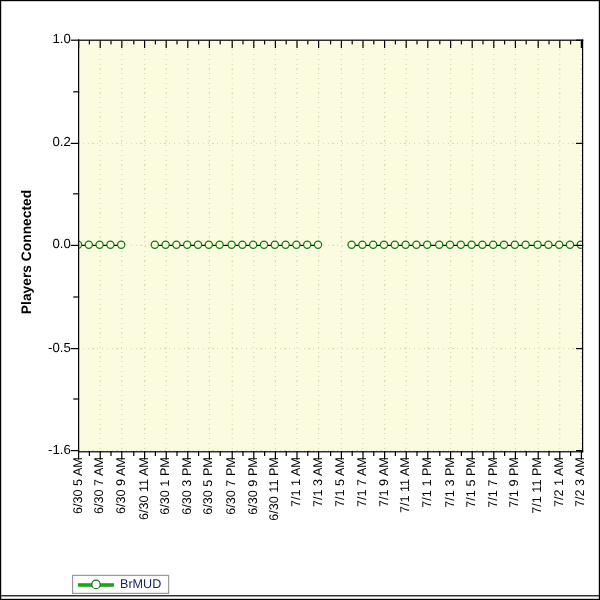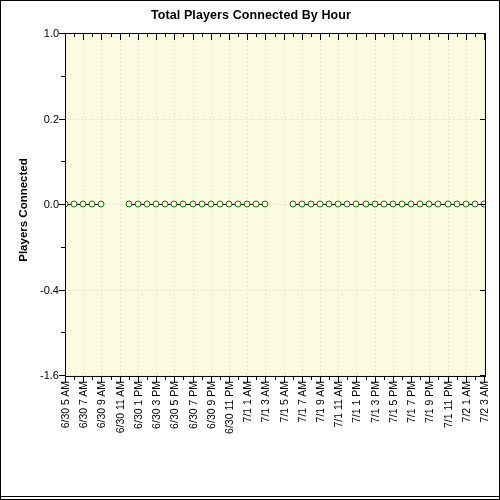--- a/index.html
+++ b/index.html
@@ -186,21 +186,20 @@
     width: 500px;
     height: 1px;
     background: #000000;
   }
 </style>
 </head>
 <body>
 
 <div id="chart-root">
 
-  <div id="chart-title">Total Players Connected By Hour</div>
 
   <div id="plot-area">
     <div id="grid-v">
         <div style="position: absolute; top: 0px; height: 100%; width: 1px; left: 0px; background: repeating-linear-gradient(rgb(216, 216, 184) 0px, rgb(216, 216, 184) 1px, transparent 1px, transparent 4px);"></div>
         <div style="position: absolute; top: 0px; height: 100%; width: 1px; left: 18.22px; background: repeating-linear-gradient(rgb(216, 216, 184) 0px, rgb(216, 216, 184) 1px, transparent 1px, transparent 4px);"></div>
         <div style="position: absolute; top: 0px; height: 100%; width: 1px; left: 36.43px; background: repeating-linear-gradient(rgb(216, 216, 184) 0px, rgb(216, 216, 184) 1px, transparent 1px, transparent 4px);"></div>
         <div style="position: absolute; top: 0px; height: 100%; width: 1px; left: 54.65px; background: repeating-linear-gradient(rgb(216, 216, 184) 0px, rgb(216, 216, 184) 1px, transparent 1px, transparent 4px);"></div>
         <div style="position: absolute; top: 0px; height: 100%; width: 1px; left: 72.87px; background: repeating-linear-gradient(rgb(216, 216, 184) 0px, rgb(216, 216, 184) 1px, transparent 1px, transparent 4px);"></div>
         <div style="position: absolute; top: 0px; height: 100%; width: 1px; left: 91.09px; background: repeating-linear-gradient(rgb(216, 216, 184) 0px, rgb(216, 216, 184) 1px, transparent 1px, transparent 4px);"></div>
         <div style="position: absolute; top: 0px; height: 100%; width: 1px; left: 109.3px; background: repeating-linear-gradient(rgb(216, 216, 184) 0px, rgb(216, 216, 184) 1px, transparent 1px, transparent 4px);"></div>
@@ -297,21 +296,21 @@
       <div class="tick ytick-right" style="top: 374px;"></div>
       <div class="tick" style="left: 60px; width: 5px; height: 1px; top: 74.75px;"></div>
       <div class="tick" style="left: 60px; width: 5px; height: 1px; top: 160.25px;"></div>
       <div class="tick" style="left: 60px; width: 5px; height: 1px; top: 245.75px;"></div>
       <div class="tick" style="left: 60px; width: 5px; height: 1px; top: 331.25px;"></div>
     </div>
   <div id="ylabel-layer">
       <div class="ylabel" style="top: 32px;">1.0</div>
       <div class="ylabel" style="top: 117.5px;">0.2</div>
       <div class="ylabel" style="top: 203px;">0.0</div>
-      <div class="ylabel" style="top: 288.5px;">-0.4</div>
+      <div class="ylabel" style="top: 288.5px;">-0.5</div>
       <div class="ylabel" style="top: 374px;">-1.6</div>
     </div>
   <div id="xtick-layer">
       <div class="tick xtick-major" style="left: 64px;"></div>
       <div class="tick xtick-top-major" style="left: 64px;"></div>
       <div class="tick xtick-minor" style="left: 73.11px;"></div>
       <div class="tick xtick-top-minor" style="left: 73.11px;"></div>
       <div class="tick xtick-major" style="left: 82.22px;"></div>
       <div class="tick xtick-top-major" style="left: 82.22px;"></div>
       <div class="tick xtick-minor" style="left: 91.33px;"></div>
@@ -425,15 +424,22 @@
       <div class="xlabel" style="left: 385.91px;">7/1 5 PM</div>
       <div class="xlabel" style="left: 404.13px;">7/1 7 PM</div>
       <div class="xlabel" style="left: 422.35px;">7/1 9 PM</div>
       <div class="xlabel" style="left: 440.57px;">7/1 11 PM</div>
       <div class="xlabel" style="left: 458.78px;">7/2 1 AM</div>
       <div class="xlabel" style="left: 477px;">7/2 3 AM</div>
     </div>
 
   <div id="ylabel-title">Players Connected</div>
 
+  <div id="legend">
+    <span id="legend-swatch">
+      <span class="lsline"></span>
+      <span class="lsmark"></span>
+    </span>
+    <span id="legend-label">BrMUD</span>
+  </div>
   <div id="legend-underline"></div>
 
 </div>
 
 </body></html>

